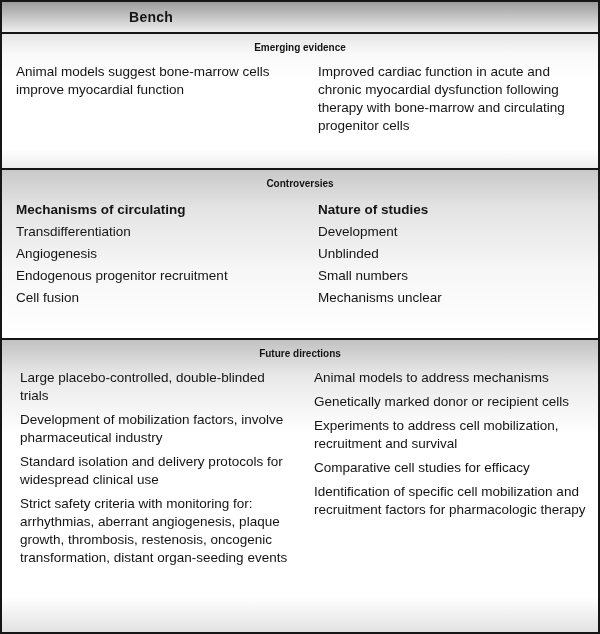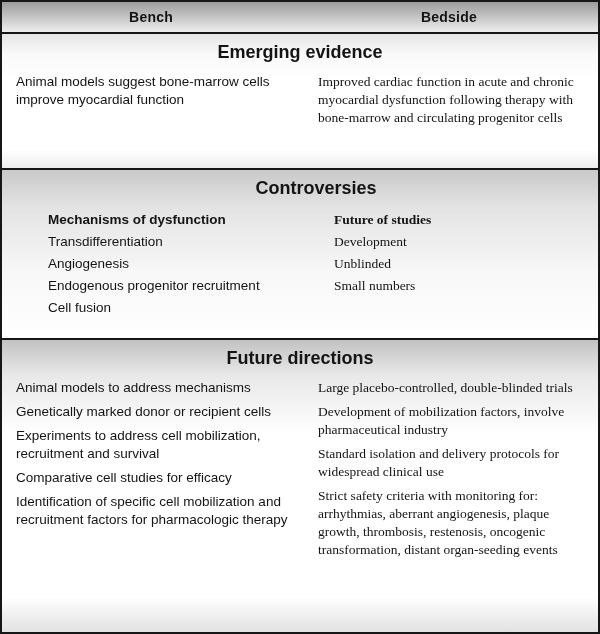--- a/index.html
+++ b/index.html
@@ -17,94 +17,93 @@
     background: #000000;
   }
   .header-row {
     flex: 0 0 32px; height: 32px;
     display: flex; align-items: center;
     border-bottom: 2px solid #161616;
     background: linear-gradient(180deg, #9c9c9c 0%, #c9c9c9 55%, #eeeeee 100%);
   }
   .header-cell { width: 50%; text-align: center; font-weight: bold; font-size: 14px; letter-spacing: .2px; }
   .section { padding-top: 8px; overflow: hidden; }
-  .section-title { text-align: center; font-weight: bold; font-size: 18px; margin-bottom: 10px; }
+  .section-title { text-align: center; font-weight: bold; font-size: 10px; margin-bottom: 10px; }
   .cols { display: flex; align-items: flex-start; justify-content: space-between; }
   .col { width: 50%; padding: 0 12px 0 14px; font-size: 13.5px; }
-  .col.right { padding-left: 18px; padding-right: 12px; font-family: Liberation Serif, serif; }
+  .col.right { padding-left: 18px; padding-right: 12px; }
   .cell { line-height: 18px; margin: 0 0 6px 0; }
   .subheader { font-weight: bold; line-height: 22px; font-size: 13.5px; }
   .list-item { line-height: 22px; }
   #sec-emerging {
     height: 136px; border-bottom: 2px solid #161616;
     background: linear-gradient(180deg, #e6e6e6 0%, #f9f9f9 15%, #ffffff 35%, #ffffff 86%, #ededed 100%);
   }
   #sec-controversies {
     height: 170px; border-bottom: 2px solid #161616;
     background: linear-gradient(180deg, #c9c9c9 0%, #e3e3e3 22%, #f7f7f7 60%, #ffffff 100%);
-    padding-left: 32px;
   }
   #sec-future {
     flex: 1;
     background: linear-gradient(180deg, #c2c2c2 0%, #e8e8e8 12%, #ffffff 32%, #ffffff 88%, #e2e2e2 100%);
   }
 </style>
 </head>
 <body>
 
 <div class="figure">
 
   <div class="header-row">
     <div class="header-cell">Bench</div>
-    <div class="header-cell">Bedside</div>
   </div>
 
   <div class="section" id="sec-emerging">
     <div class="section-title">Emerging evidence</div>
     <div class="cols">
       <div class="col left">
         <p class="cell">Animal models suggest bone-marrow cells improve myocardial function</p>
       </div>
       <div class="col right">
         <p class="cell">Improved cardiac function in acute and chronic myocardial dysfunction following therapy with bone-marrow and circulating progenitor cells</p>
       </div>
     </div>
   </div>
 
   <div class="section" id="sec-controversies">
     <div class="section-title">Controversies</div>
     <div class="cols">
       <div class="col left">
-        <div class="subheader">Mechanisms of dysfunction</div>
+        <div class="subheader">Mechanisms of circulating</div>
         <div class="list-item">Transdifferentiation</div>
         <div class="list-item">Angiogenesis</div>
         <div class="list-item">Endogenous progenitor recruitment</div>
         <div class="list-item">Cell fusion</div>
       </div>
       <div class="col right">
-        <div class="subheader">Future of studies</div>
+        <div class="subheader">Nature of studies</div>
         <div class="list-item">Development</div>
         <div class="list-item">Unblinded</div>
         <div class="list-item">Small numbers</div>
+        <div class="list-item">Mechanisms unclear</div>
       </div>
     </div>
   </div>
 
   <div class="section" id="sec-future">
     <div class="section-title">Future directions</div>
     <div class="cols">
+      <div class="col right">
+        <p class="cell">Large placebo-controlled, double-blinded trials</p>
+        <p class="cell">Development of mobilization factors, involve pharmaceutical industry</p>
+        <p class="cell">Standard isolation and delivery protocols for widespread clinical use</p>
+        <p class="cell">Strict safety criteria with monitoring for: arrhythmias, aberrant angiogenesis, plaque growth, thrombosis, restenosis, oncogenic transformation, distant organ-seeding events</p>
+      </div>
       <div class="col left">
         <p class="cell">Animal models to address mechanisms</p>
         <p class="cell">Genetically marked donor or recipient cells</p>
         <p class="cell">Experiments to address cell mobilization, recruitment and survival</p>
         <p class="cell">Comparative cell studies for efficacy</p>
         <p class="cell">Identification of specific cell mobilization and recruitment factors for pharmacologic therapy</p>
       </div>
-      <div class="col right">
-        <p class="cell">Large placebo-controlled, double-blinded trials</p>
-        <p class="cell">Development of mobilization factors, involve pharmaceutical industry</p>
-        <p class="cell">Standard isolation and delivery protocols for widespread clinical use</p>
-        <p class="cell">Strict safety criteria with monitoring for: arrhythmias, aberrant angiogenesis, plaque growth, thrombosis, restenosis, oncogenic transformation, distant organ-seeding events</p>
-      </div>
     </div>
   </div>
 
 </div>
 
 </body></html>

